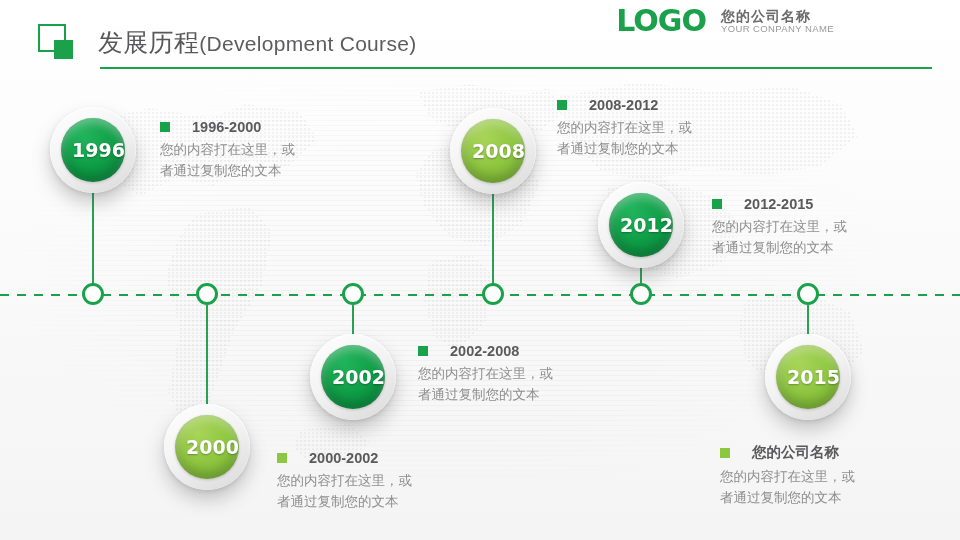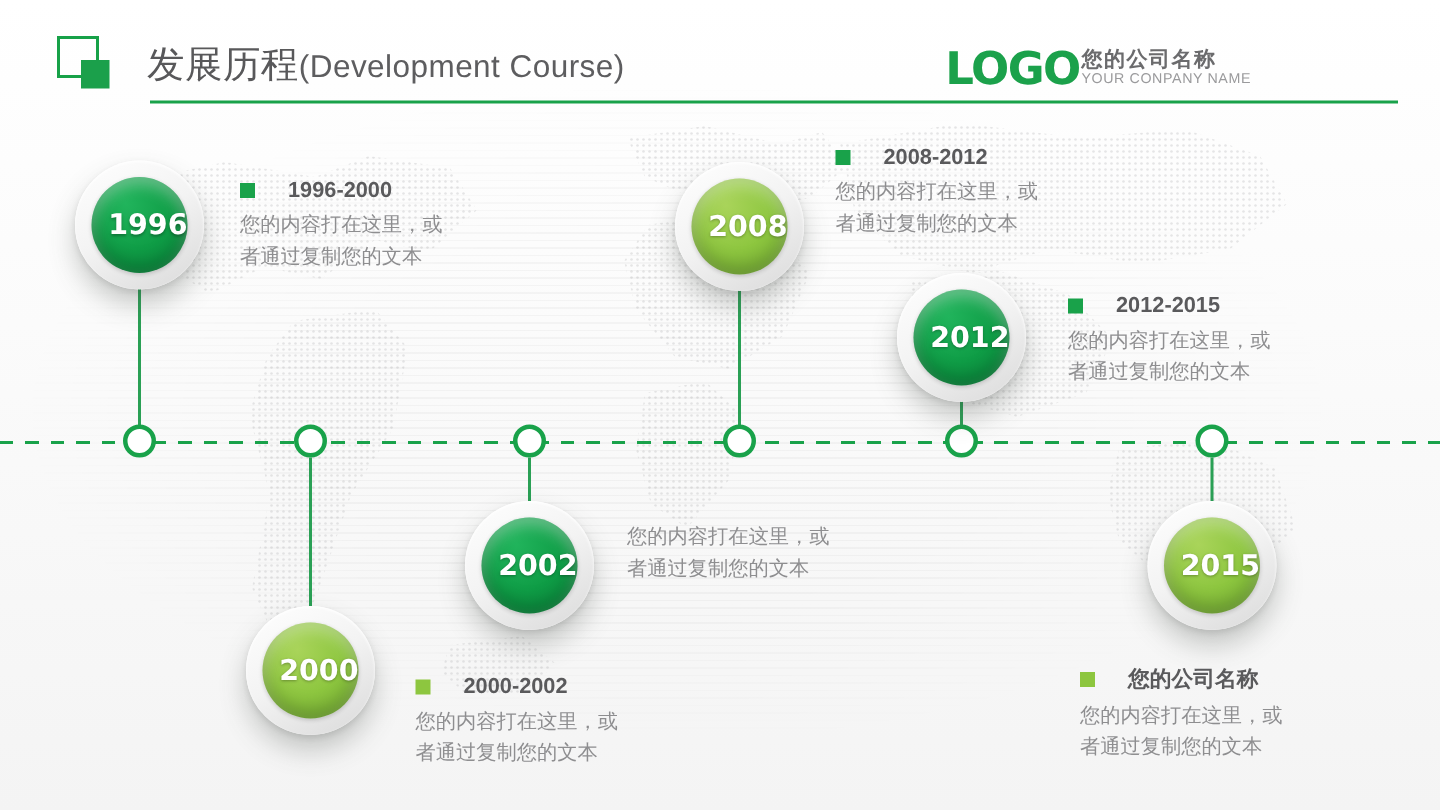--- a/index.html
+++ b/index.html
@@ -41,21 +41,21 @@
     position:absolute;left:16px;top:16px;width:19px;height:19px;background:#1ba04b;
   }
   .hdr-title{
     position:absolute;left:98px;top:26px;
     font-size:25px;color:#58585a;letter-spacing:.3px;white-space:nowrap;
   }
   .hdr-title .en{font-size:21px;color:#5d5d5f;}
   .hdr-rule{
     position:absolute;left:100px;top:67px;width:832px;height:2px;background:#19a24a;
   }
-  .logo-wrap{position:absolute;right:22px;top:32px;display:flex;align-items:flex-start;gap:1px;}
+  .logo-wrap{position:absolute;right:22px;top:6px;display:flex;align-items:flex-end;gap:15px;}
   .logo-mark{
     font-size:30px;font-weight:bold;color:#1ba14b;letter-spacing:-1px;
     font-family:"DejaVu Sans","Liberation Sans",sans-serif;line-height:1;
   }
   .logo-txt{line-height:1.12;padding-bottom:1px;}
   .logo-cn{font-size:14px;font-weight:bold;color:#6b6b6d;letter-spacing:1px;}
   .logo-en{font-size:9.5px;color:#9a9a9c;letter-spacing:.4px;}
 
   
   .axis{
@@ -251,20 +251,24 @@
       <span class="bullet"></span>
       <span>2012-2015</span>
     </div>
     <div class="body">
       <div>您的内容打在这里，或</div>
       <div>者通过复制您的文本</div>
     </div>
   </div>
 
   <div class="blk dark" style="left:418px;top:343px;">
+    <div class="ttl">
+      <span class="bullet"></span>
+      <span>2002-2008</span>
+    </div>
     <div class="body">
       <div>您的内容打在这里，或</div>
       <div>者通过复制您的文本</div>
     </div>
   </div>
 
   <div class="blk light" style="left:277px;top:450px;">
     <div class="ttl">
       <span class="bullet"></span>
       <span>2000-2002</span>

